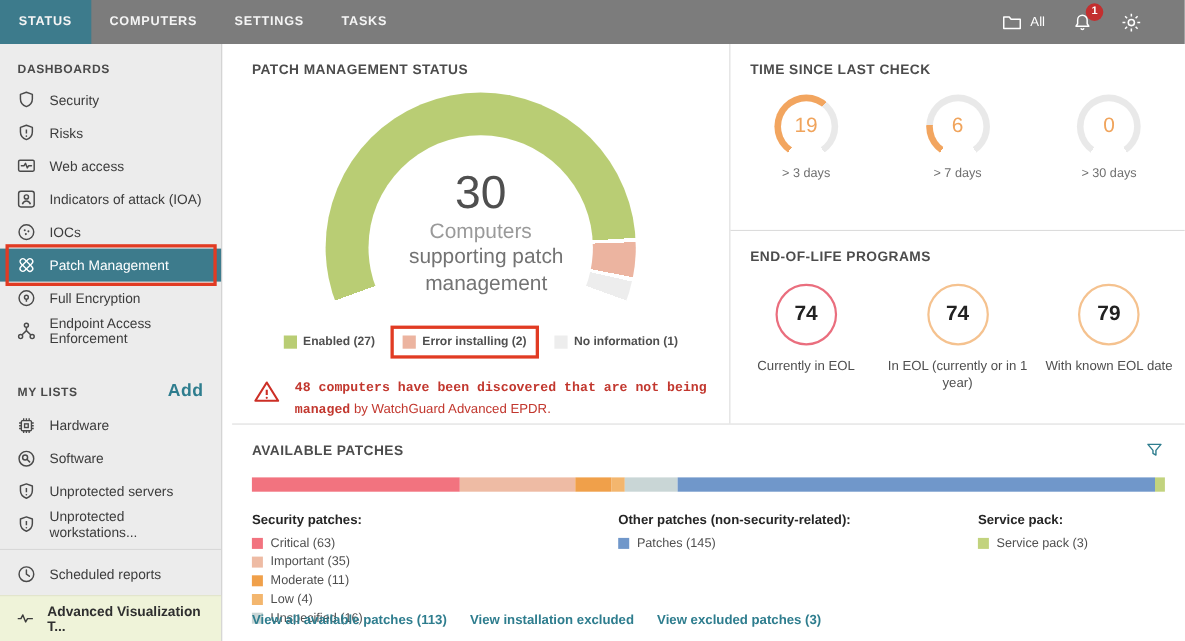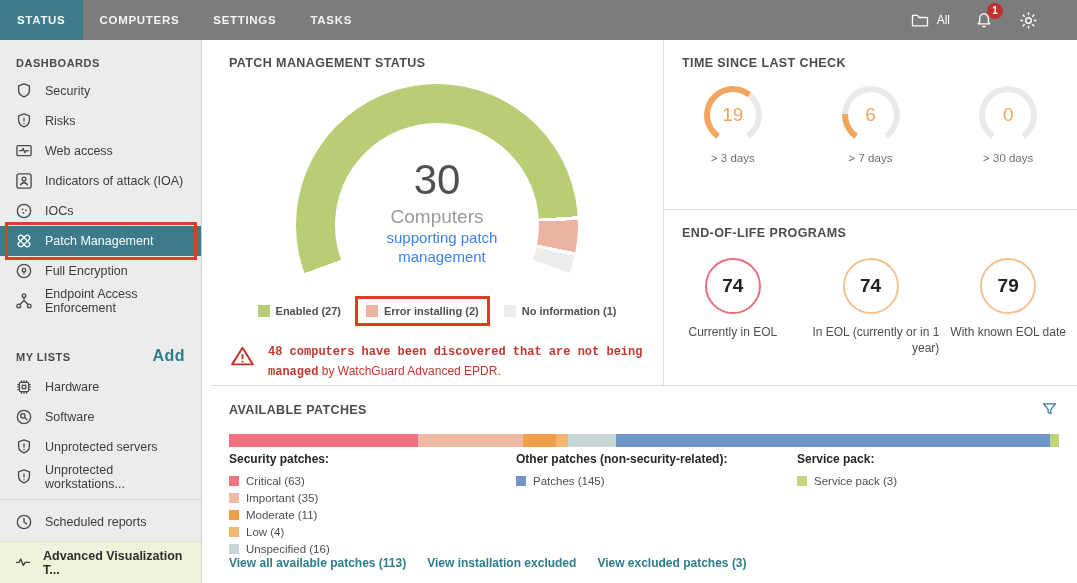--- a/index.html
+++ b/index.html
@@ -55,21 +55,21 @@
 
   
   .donut-wrap { position:absolute; left:50%; top:44px; transform:translateX(-50%);
     width:282px; height:282px; }
   .donut { width:100%; height:100%; border-radius:50%; }
   .donut-hole { position:absolute; inset:39px; background:#fff; border-radius:50%; }
   .donut-center { position:absolute; inset:0; display:flex; flex-direction:column;
     align-items:center; justify-content:center; text-align:center; padding-bottom:26px; }
   .dc-num { font-size:42px; color:#4f4f4f; line-height:1.1; }
   .dc-l1 { font-size:19px; color:#9a9a9a; margin-top:2px; }
-  .dc-sub { font-size:15px; color:#3b82f6; line-height:1.3;margin-left:10px; }
+  .dc-sub { font-size:19px; color:#737373; line-height:1.3;margin-left:10px; }
 
   .donut-legend { position:absolute; top:256px; left:0; right:0; display:flex;
     justify-content:center; align-items:center; gap:12px; font-size:11px;
     font-weight:700; color:#4f4f4f; }
   .lg-item { display:flex; align-items:center; gap:6px; cursor:pointer; }
   .lg-sq { width:12px; height:12px; flex:none; }
   .annot-box { border:3px solid #e13b23; padding:6px 8px; margin:0 2px; }
 
   .warning { position:absolute; top:302px; left:18px; right:20px; display:flex;
     gap:12px; color:#c2372e; font-size:12px; line-height:1.55; align-items:flex-start; }
@@ -83,31 +83,31 @@
   .g-hole { position:absolute; inset:6px; background:#fff; border-radius:50%;
     display:flex; align-items:center; justify-content:center; font-size:19px; color:#f0a45c; }
   .g-label { margin-top:8px; font-size:11.5px; color:#6f6f6f; }
 
   
   .eols { display:flex; margin-top:18px; }
   .eol { flex:1; display:flex; flex-direction:column; align-items:center; cursor:pointer; }
   .eol-ring { width:56px; height:56px; border-radius:50%; border:2px solid #f5c28f;
     display:flex; align-items:center; justify-content:center; font-size:19px;
     font-weight:700; color:#222; background:#fff; }
-  .eol-label { margin-top:10px; font-size:12px; color:#4f4f4f; text-align:right;
+  .eol-label { margin-top:10px; font-size:12px; color:#4f4f4f; text-align:center;
     max-width:175px; line-height:1.35; }
 
   
   .bottom-panel { flex:1; border-top:1px solid #dcdcdc; position:relative; }
   .bp-titlerow { display:flex; justify-content:space-between; align-items:center;
     padding:14px 18px 0; }
   .bp-titlerow .panel-title { padding:0; }
   .funnel { width:19px; height:19px; color:#2e7d8e; cursor:pointer; }
   .bar { margin:15px 18px 0; height:13px; display:flex; }
-  .legend-row { display:flex; margin:5px 18px 0; }
+  .legend-row { display:flex; margin:18px 18px 0;gap:46px; }
   .lcol1 { width:287px; flex:none; }
   .lcol2 { width:281px; flex:none; }
   .lcol3 { flex:1; }
   .l-head { font-size:12px; font-weight:700; color:#262626; margin-bottom:9px; }
   .l-items { display:flex; flex-direction:column; gap:5px; }
   .l-item { display:flex; align-items:center; gap:7px; font-size:11.5px; color:#4f4f4f; }
   .l-sq { width:10px; height:10px; flex:none; }
   .links-row { position:absolute; left:18px; bottom:13px; display:flex; gap:21px; }
   .link { font-size:12px; font-weight:700; color:#2e7d8e; cursor:pointer; }
 </style>

